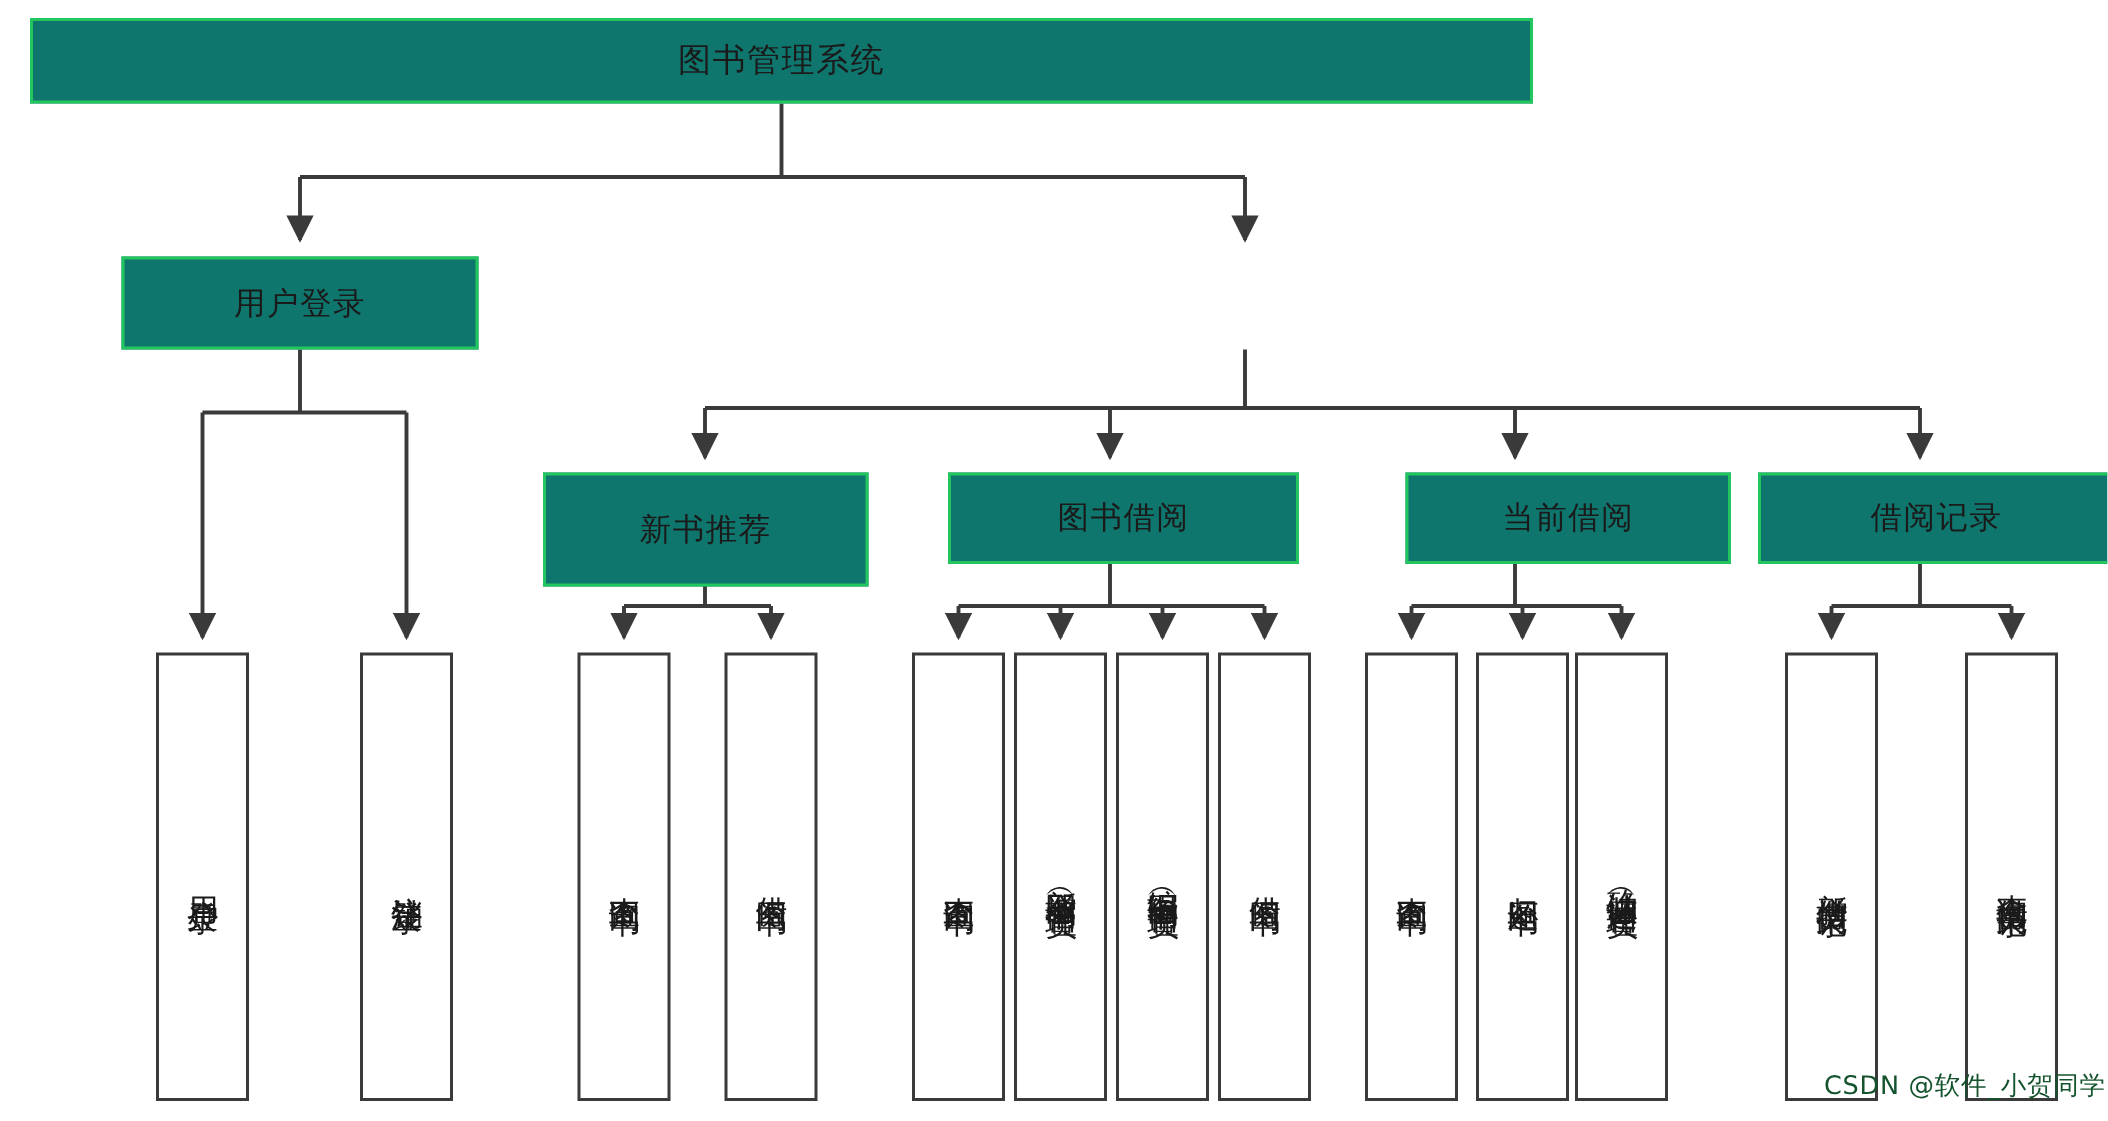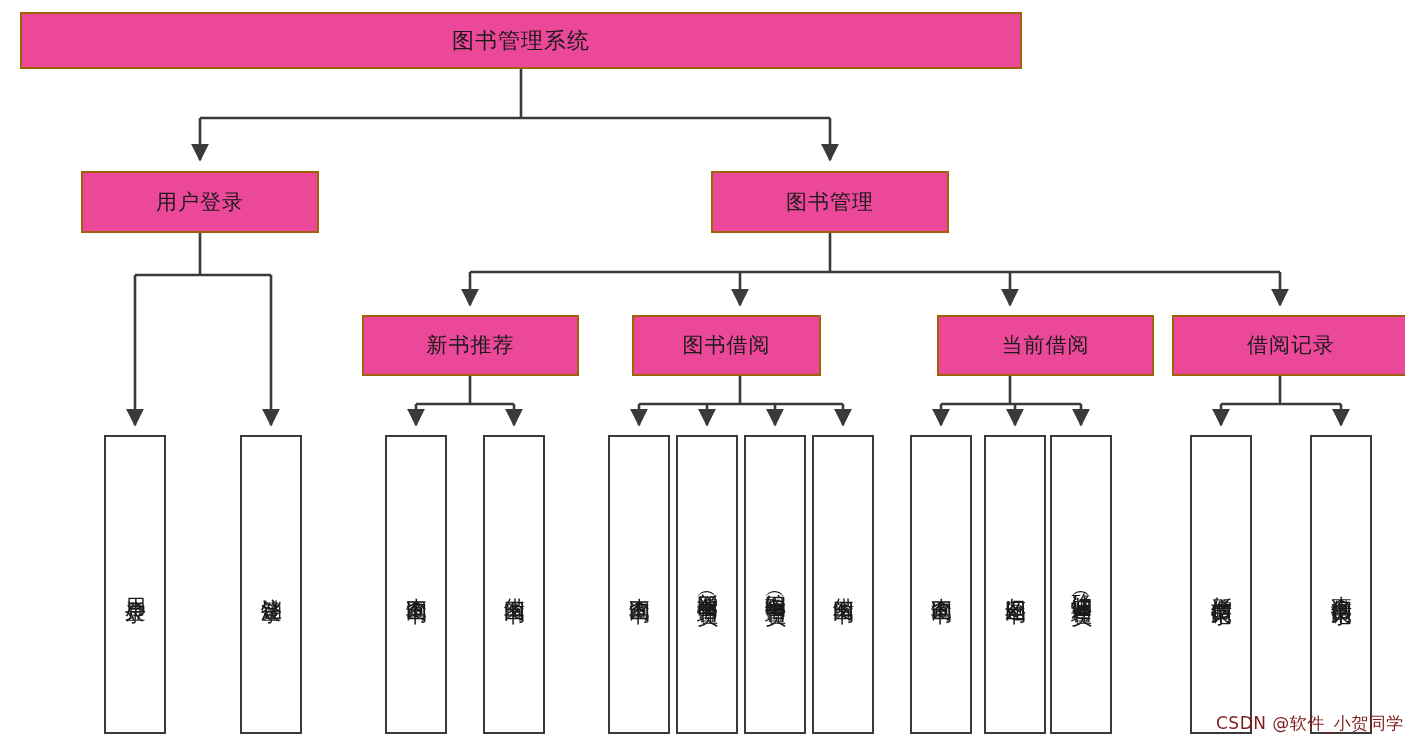--- a/index.html
+++ b/index.html
@@ -22,22 +22,22 @@
     position: absolute;
     left: 0;
     top: 0;
     width: 1405px;
     height: 747px;
     pointer-events: none;
   }
   .node {
     position: absolute;
     box-sizing: border-box;
-    background: #ec4899;
-    border: 2px solid #a16207;
+    background: #0f766e;
+    border: 2px solid #22c55e;
     display: flex;
     align-items: center;
     justify-content: center;
     z-index: 2;
   }
   .node.root {
     border-width: 2px;
   }
   .node-label {
     color: #1a1a1a;
@@ -69,21 +69,21 @@
     writing-mode: vertical-rl;
     text-orientation: upright;
     white-space: nowrap;
     text-align: center;
   }
   .watermark {
     position: absolute;
     left: 1216px;
     top: 712px;
     font-size: 17px;
-    color: #7f1d1d;
+    color: #14532d;
     letter-spacing: 0.5px;
     white-space: nowrap;
     z-index: 3;
     font-family: "DejaVu Sans", "Liberation Sans", sans-serif;
   }
 </style>
 </head>
 <body>
 
 <div id="canvas">
@@ -138,28 +138,25 @@
     </g>
   </svg>
 
   <div class="node root" style="left:20px; top:12px; width:1002px; height:57px;">
     <span class="node-label">图书管理系统</span>
   </div>
 
   <div class="node level2" style="left:81px; top:171px; width:238px; height:62px;">
     <span class="node-label">用户登录</span>
   </div>
-  <div class="node level2" style="left:711px; top:171px; width:238px; height:62px;">
-    <span class="node-label">图书管理</span>
-  </div>
-
-  <div class="node level3" style="left:362px; top:315px; width:217px; height:61px;">
+
+  <div class="node level3" style="left:362px; top:315px; width:217px; height:76px;">
     <span class="node-label">新书推荐</span>
   </div>
-  <div class="node level3" style="left:632px; top:315px; width:189px; height:61px;">
+  <div class="node level3" style="left:632px; top:315px; width:234px; height:61px;">
     <span class="node-label">图书借阅</span>
   </div>
   <div class="node level3" style="left:902px; top:315px; width:217px; height:61px;margin-left:35px;">
     <span class="node-label">当前借阅</span>
   </div>
   <div class="node level3" style="left:1172px; top:315px; width:238px; height:61px;">
     <span class="node-label">借阅记录</span>
   </div>
 
   <div class="leaf" style="left:104px; top:435px; width:62px; height:299px;">

